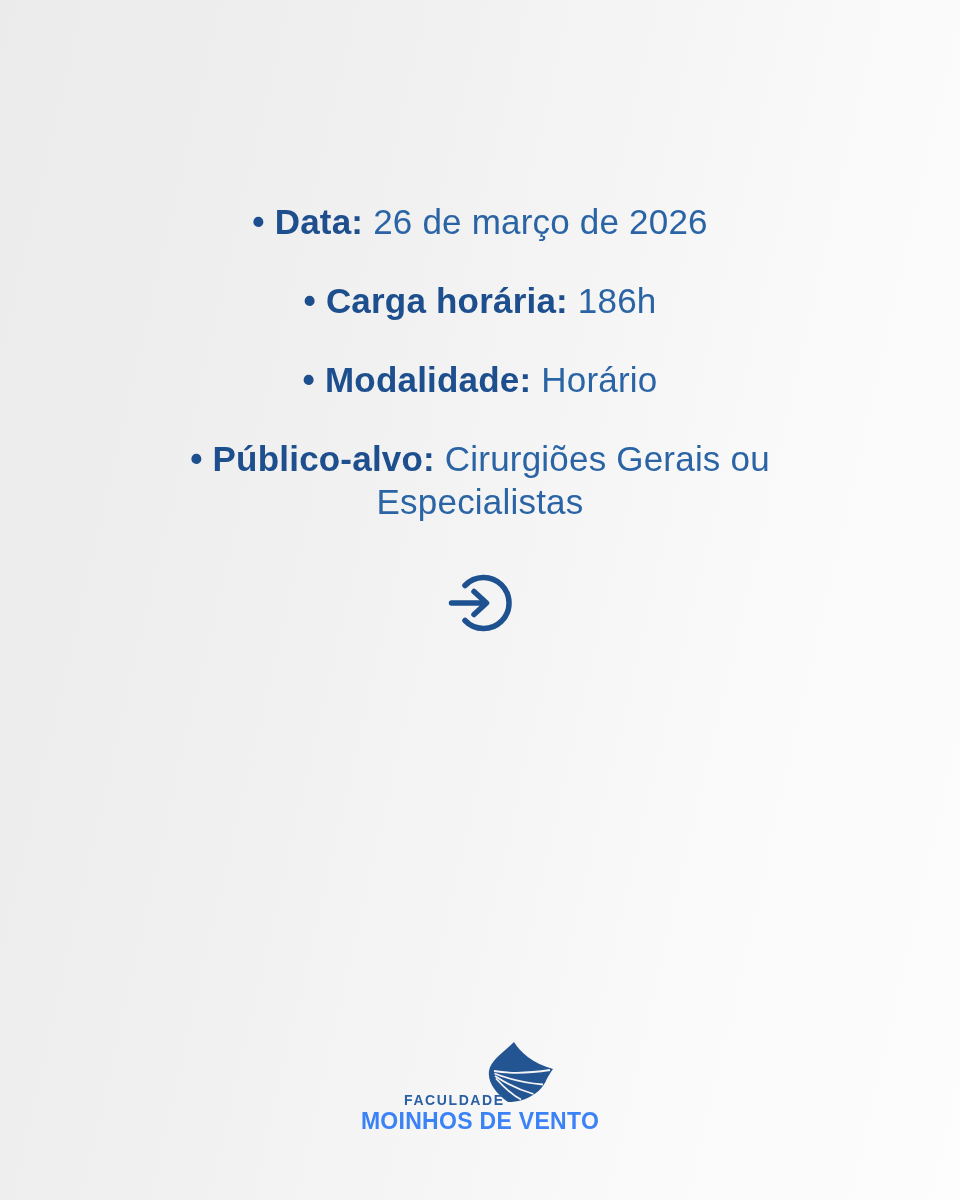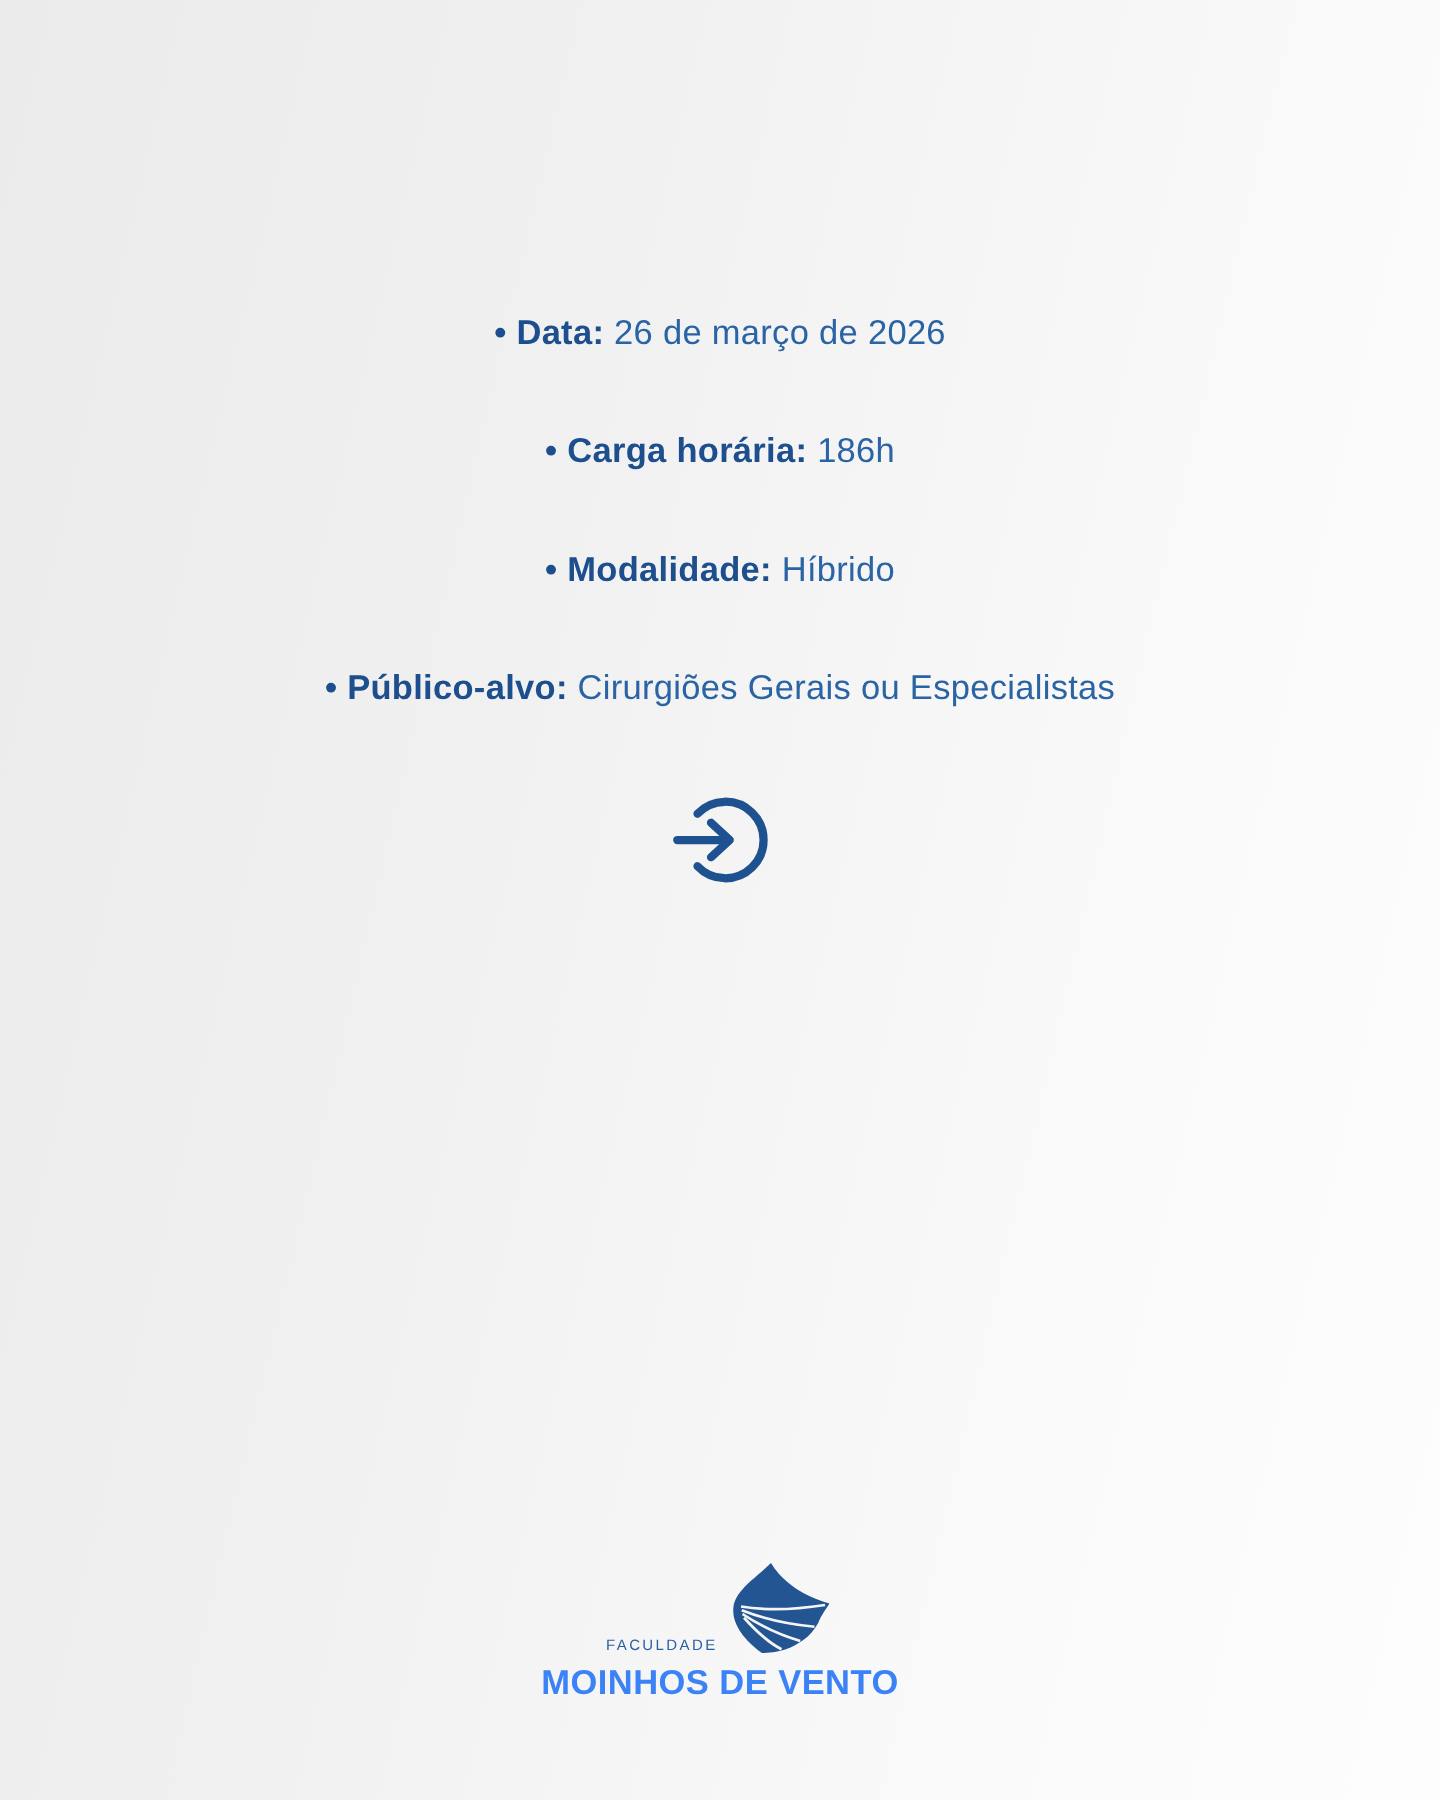--- a/index.html
+++ b/index.html
@@ -14,21 +14,21 @@
   
   .details {
     position: absolute;
     top: 200px;
     left: 50%;
     transform: translateX(-50%);
     width: 720px;
     text-align: center;
   }
   .detail-item {
-    font-size: 23px;
+    font-size: 35px;
     line-height: 43px;
     font-weight: 400;
     color: #2a64a5;
     letter-spacing: 0.2px;
     margin-bottom: 36px;
   }
   .detail-item:last-child { margin-bottom: 0; }
   .detail-item .bullet,
   .detail-item .label {
     font-weight: 700;
@@ -55,22 +55,22 @@
     position: absolute;
     left: 106px;
     top: 0;
     width: 67px;
     height: 60px;
   }
   .logo-small {
     position: absolute;
     left: 24px;
     top: 50px;
-    font-size: 10px;
-    font-weight: 400;
+    font-size: 14px;
+    font-weight: 700;
     letter-spacing: 1.6px;
     color: #2a5fa3;
     white-space: nowrap;
   }
   .logo-name {
     position: absolute;
     left: 50%;
     transform: translateX(-50%);
     top: 66px;
     font-size: 23px;
@@ -94,21 +94,21 @@
 
   <div class="detail-item">
     <span class="bullet">•</span>
     <span class="label">Carga horária:</span>
     <span class="value">186h</span>
   </div>
 
   <div class="detail-item">
     <span class="bullet">•</span>
     <span class="label">Modalidade:</span>
-    <span class="value">Híbrido</span>
+    <span class="value">Horário</span>
   </div>
 
   <div class="detail-item">
     <span class="bullet">•</span>
     <span class="label">Público-alvo:</span>
     <span class="value">Cirurgiões Gerais ou Especialistas</span>
   </div>
 
 
   <div class="cta">

